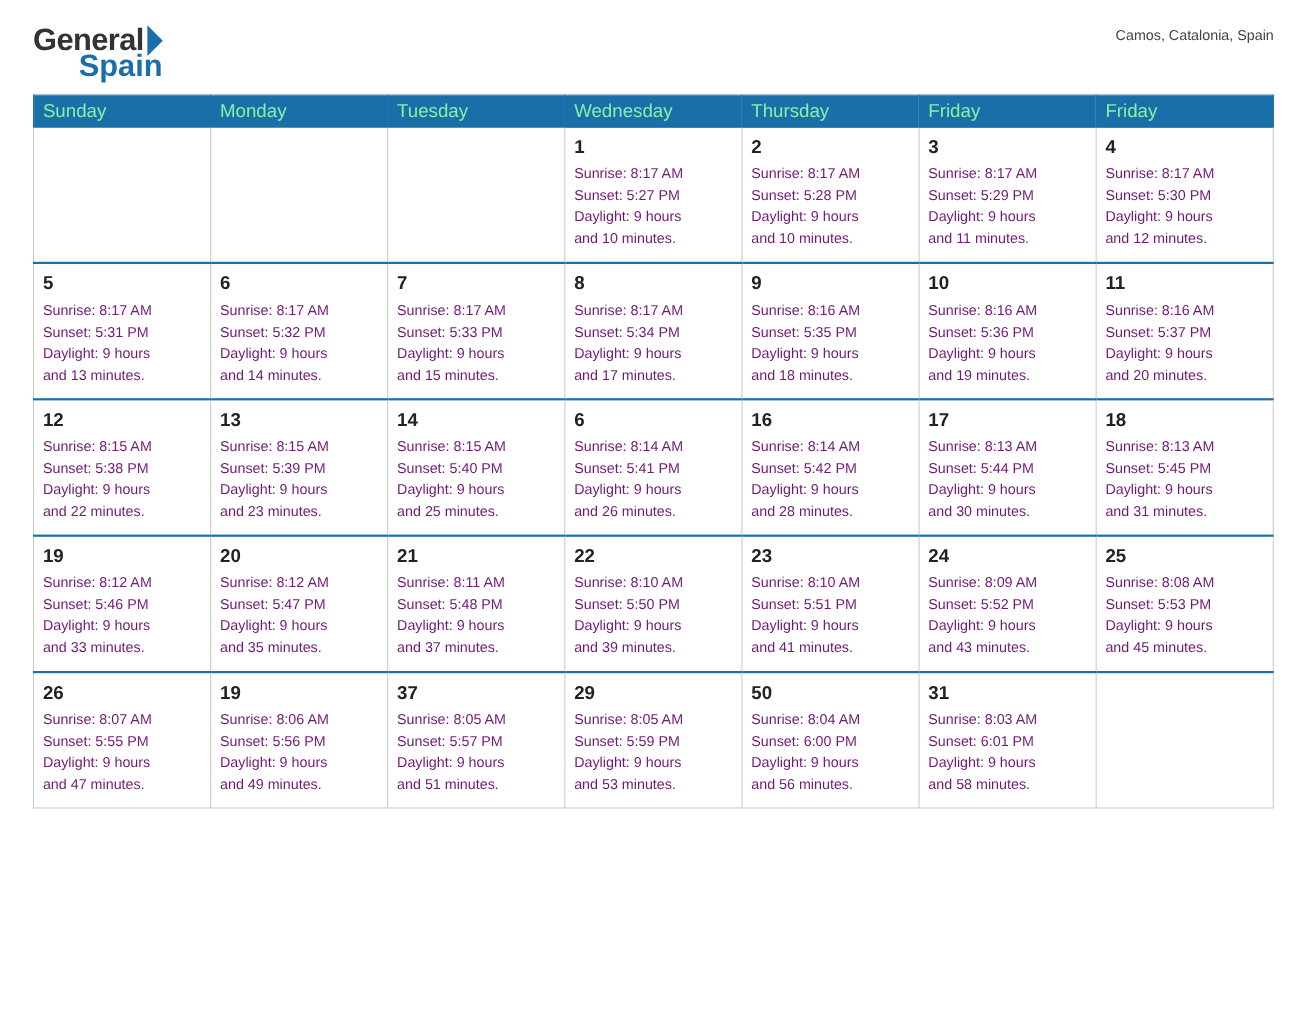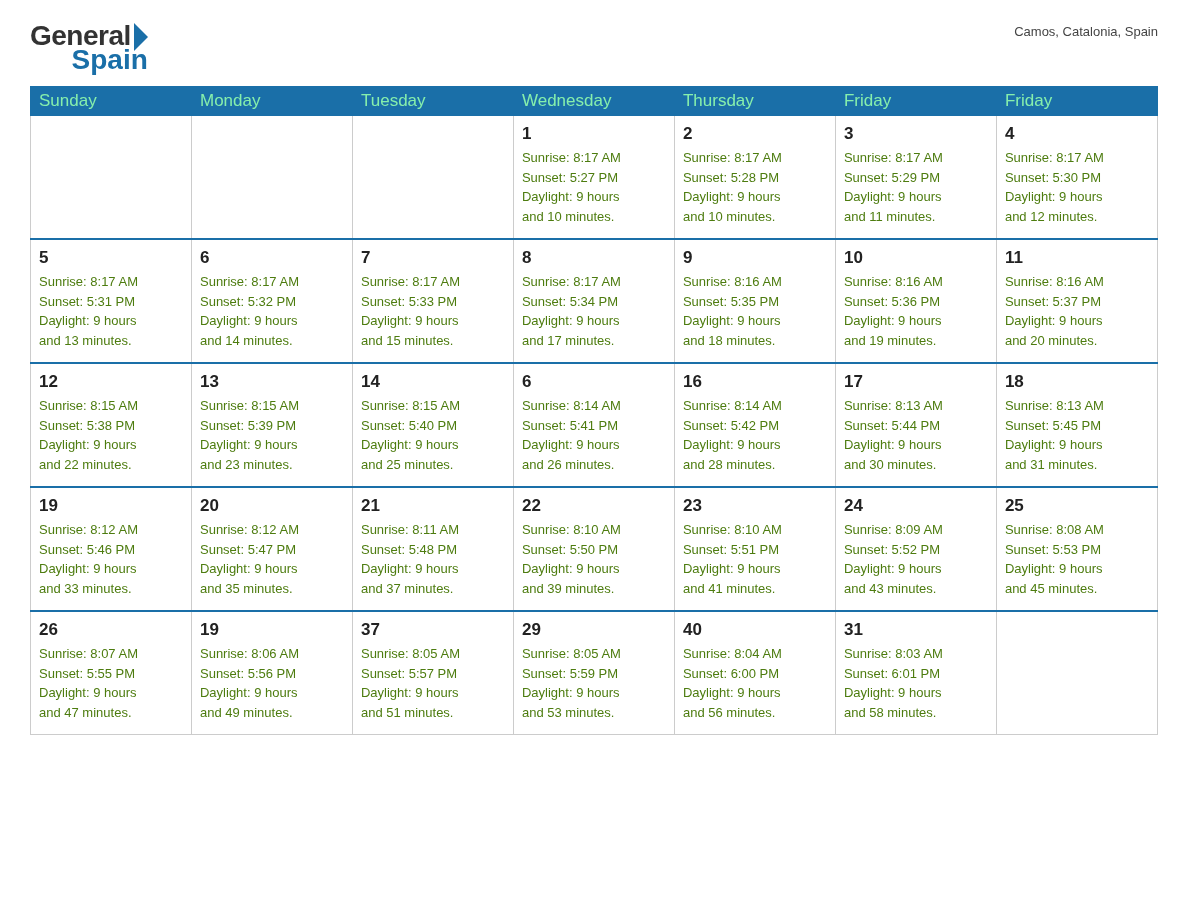--- a/index.html
+++ b/index.html
@@ -84,21 +84,21 @@
       min-height: 100px;
     }
     .day-number {
       font-size: 17px;
       font-weight: bold;
       color: #222;
       margin-bottom: 4px;
     }
     .day-info {
       font-size: 13px;
-      color: #4d7c0f;
+      color: #701a75;
       line-height: 1.5;
     }
     .empty-cell {
       background: #fff;
     }
     .row-divider td {
       border-top: 2px solid #1a6fa8;
     }
   </style>
 </head>
@@ -252,21 +252,21 @@
         </td>
         <td>
           <div class="day-number">37</div>
           <div class="day-info">Sunrise: 8:05 AM<br>Sunset: 5:57 PM<br>Daylight: 9 hours<br>and 51 minutes.</div>
         </td>
         <td>
           <div class="day-number">29</div>
           <div class="day-info">Sunrise: 8:05 AM<br>Sunset: 5:59 PM<br>Daylight: 9 hours<br>and 53 minutes.</div>
         </td>
         <td>
-          <div class="day-number">40</div>
+          <div class="day-number">50</div>
           <div class="day-info">Sunrise: 8:04 AM<br>Sunset: 6:00 PM<br>Daylight: 9 hours<br>and 56 minutes.</div>
         </td>
         <td>
           <div class="day-number">31</div>
           <div class="day-info">Sunrise: 8:03 AM<br>Sunset: 6:01 PM<br>Daylight: 9 hours<br>and 58 minutes.</div>
         </td>
         <td class="empty-cell"></td>
       </tr>
     </tbody>
 </table>

